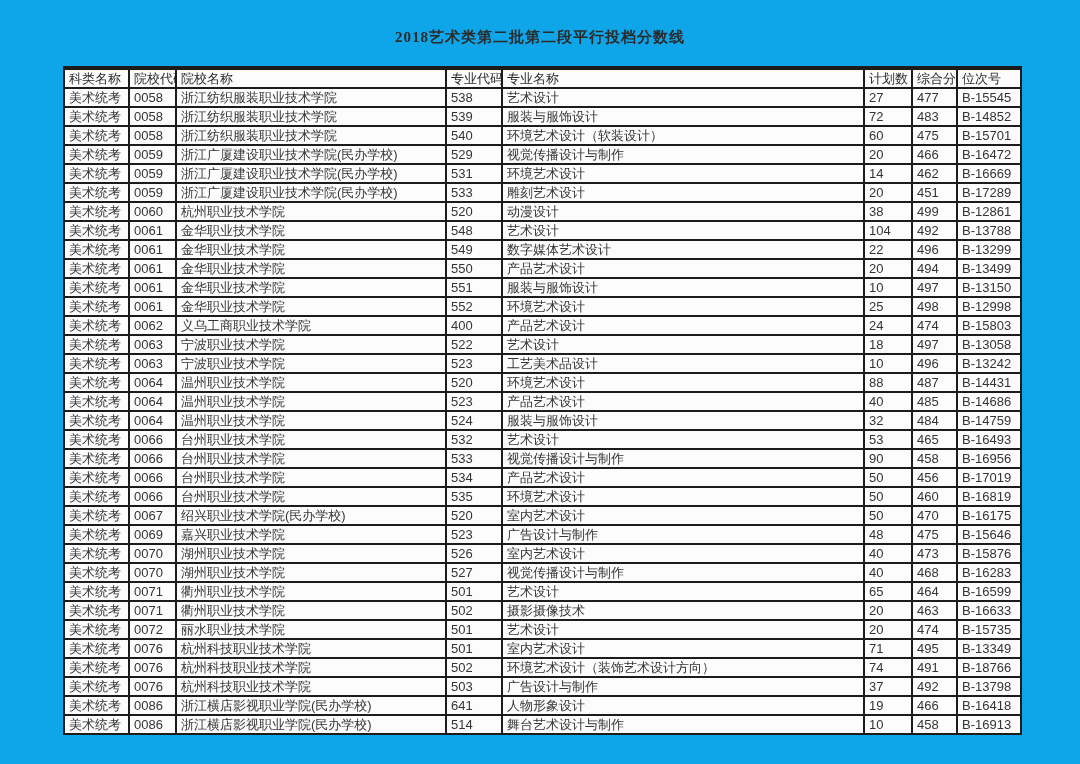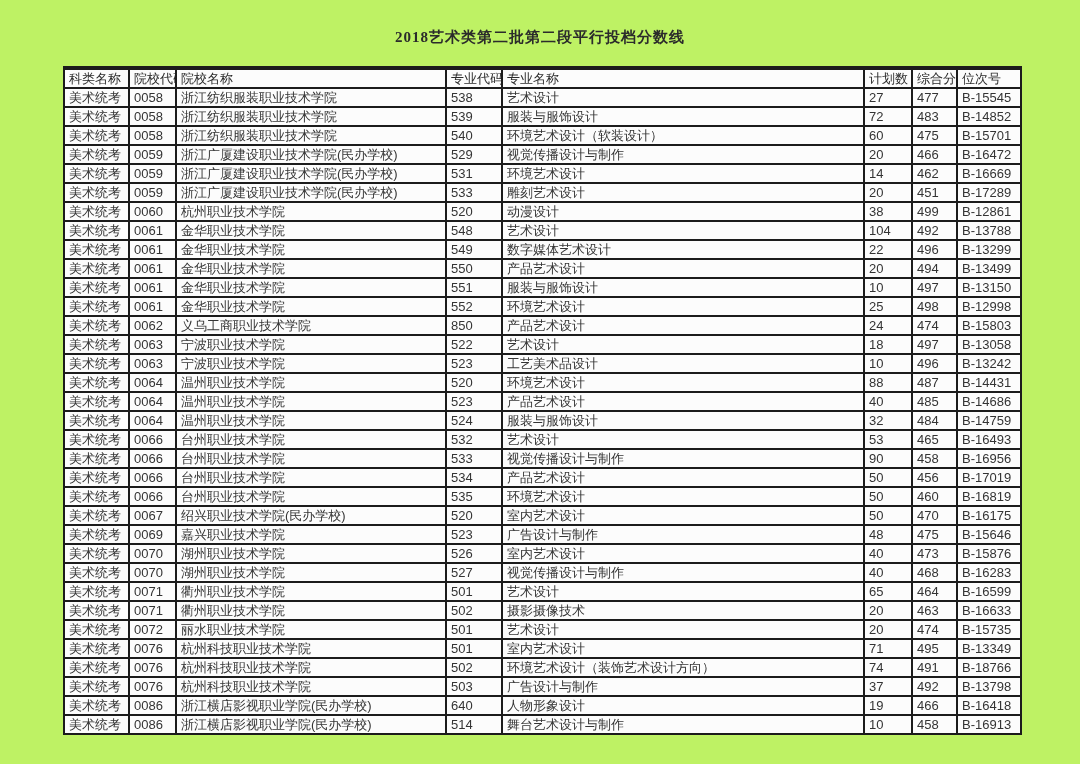--- a/index.html
+++ b/index.html
@@ -9,21 +9,21 @@
     width: 1080px;
     height: 764px;
     overflow: hidden;
     font-family: "Liberation Sans", sans-serif;
     color: #2e2e2e;
   }
   .page {
     width: 1080px;
     height: 764px;
     position: relative;
-    background: #bef264;
+    background: #0ea5e9;
   }
   .doc-title {
     position: absolute;
     top: 28px;
     left: 0;
     width: 100%;
     text-align: center;
     font-size: 15px;
     font-weight: bold;
     letter-spacing: 1px;
@@ -213,21 +213,21 @@
           <td>552</td>
           <td>环境艺术设计</td>
           <td>25</td>
           <td>498</td>
           <td>B-12998</td>
         </tr>
         <tr>
           <td>美术统考</td>
           <td>0062</td>
           <td>义乌工商职业技术学院</td>
-          <td>850</td>
+          <td>400</td>
           <td>产品艺术设计</td>
           <td>24</td>
           <td>474</td>
           <td>B-15803</td>
         </tr>
         <tr>
           <td>美术统考</td>
           <td>0063</td>
           <td>宁波职业技术学院</td>
           <td>522</td>
@@ -413,21 +413,21 @@
           <td>503</td>
           <td>广告设计与制作</td>
           <td>37</td>
           <td>492</td>
           <td>B-13798</td>
         </tr>
         <tr>
           <td>美术统考</td>
           <td>0086</td>
           <td>浙江横店影视职业学院(民办学校)</td>
-          <td>640</td>
+          <td>641</td>
           <td>人物形象设计</td>
           <td>19</td>
           <td>466</td>
           <td>B-16418</td>
         </tr>
         <tr>
           <td>美术统考</td>
           <td>0086</td>
           <td>浙江横店影视职业学院(民办学校)</td>
           <td>514</td>

